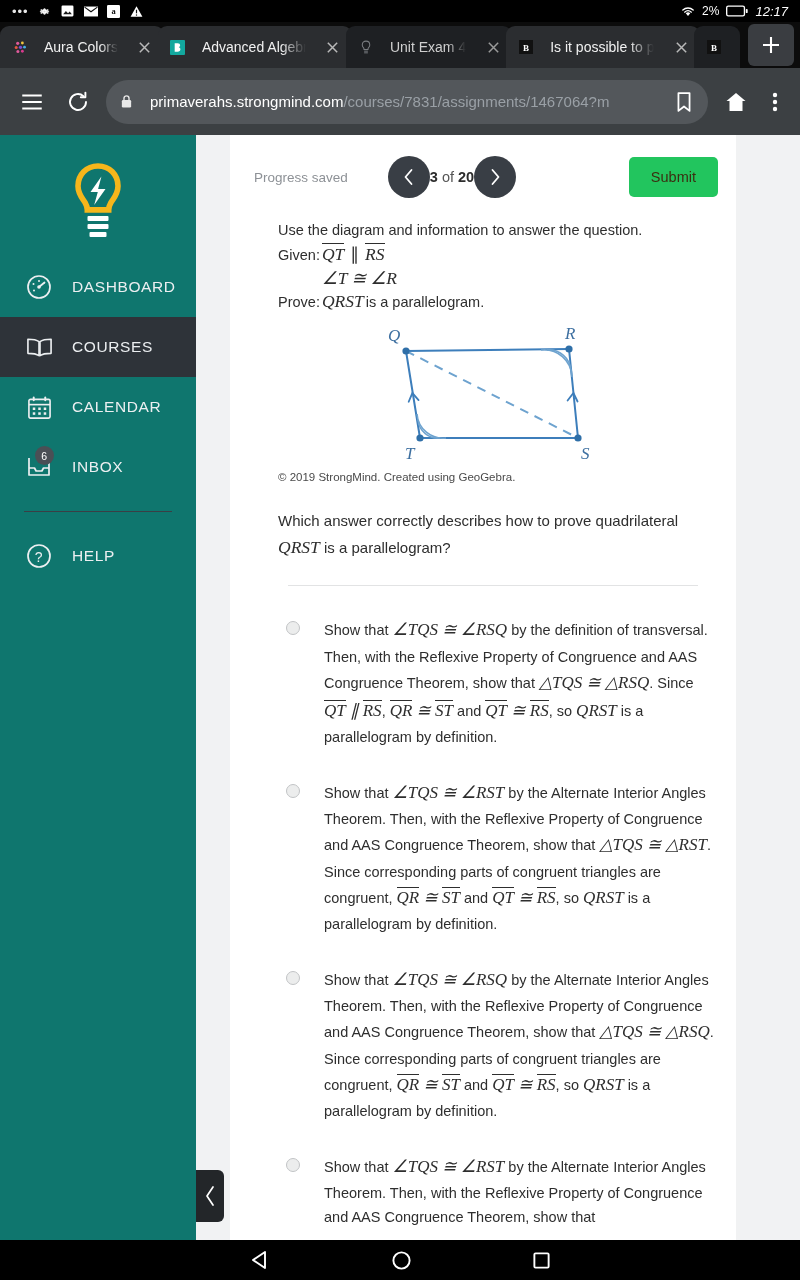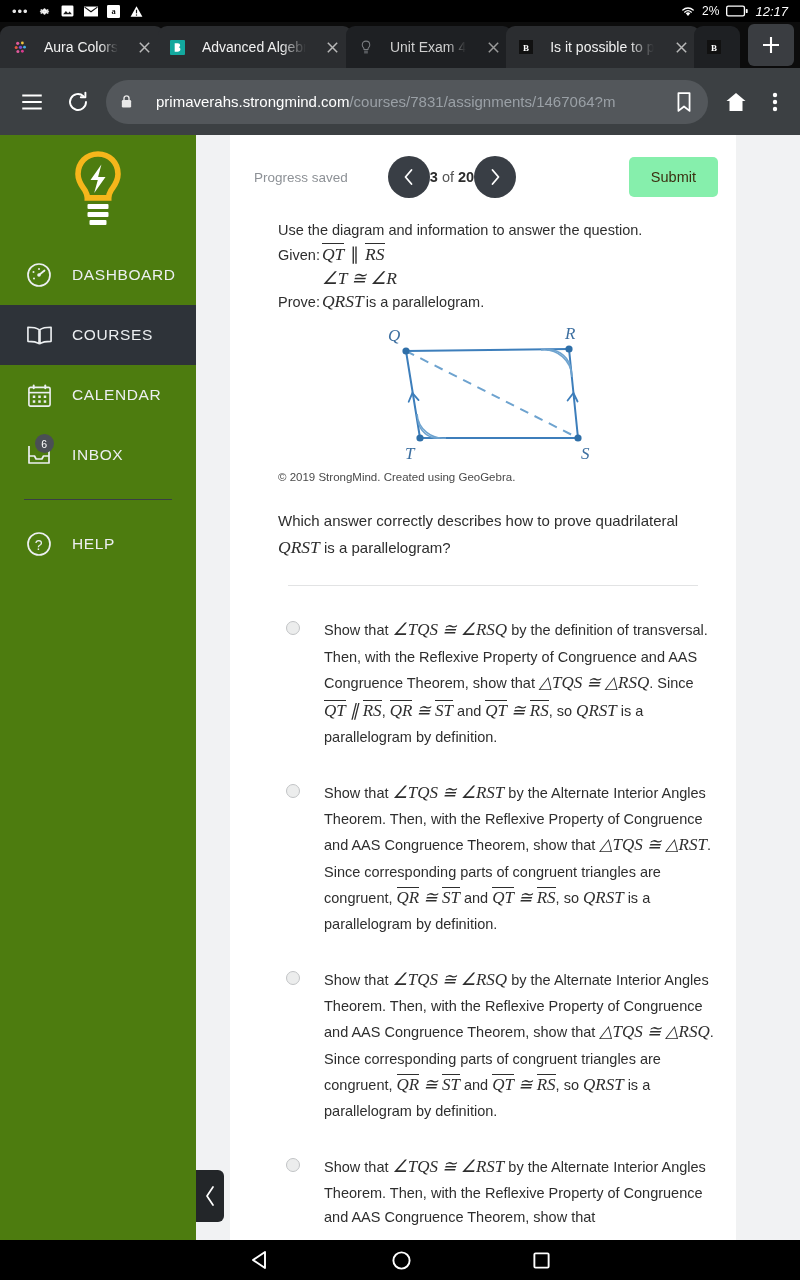--- a/index.html
+++ b/index.html
@@ -68,40 +68,40 @@
     background: #3c4043; display: flex; align-items: center;
     padding: 0 14px; gap: 10px;
   }
   .tb-btn {
     width: 36px; height: 36px; flex: 0 0 36px;
     display: flex; align-items: center; justify-content: center; color: #fff;
   }
   .tb-btn svg { display: block; }
   .urlbar {
     flex: 1; height: 44px; background: #53575b; border-radius: 22px;
-    display: flex; align-items: center; gap: 22px; padding: 0 14px; min-width: 0;
+    display: flex; align-items: center; gap: 16px; padding: 0 14px; min-width: 0;
   }
   .url-lock { flex: 0 0 14px; display: flex; align-items: center; color: #e8e8e8; }
   .url-text {
     flex: 1; min-width: 0; font-size: 15px; color: #9aa0a6;
     white-space: nowrap; overflow: hidden;
   }
   .url-text .host { color: #ffffff; }
   .url-bookmark { flex: 0 0 18px; display: flex; align-items: center; color: #fff; }
 
   
   .appbody {
     position: absolute; top: 135px; left: 0; width: 800px; height: 1105px;
     background: #f1f2f3; display: flex;
   }
 
   
   .sidebar {
-    width: 196px; flex: 0 0 196px; background: #4d7c0f;
-    padding-top: 0; position: relative;
+    width: 196px; flex: 0 0 196px; background: #0f766e;
+    padding-top: 12px; position: relative;
   }
   .brand { height: 110px; display: flex; align-items: center; justify-content: center; }
   .nav-item {
     height: 60px; display: flex; align-items: center; gap: 18px;
     padding-left: 24px; color: #eceff1; letter-spacing: .6px;
   }
   .nav-item.active { background: #2e3339; box-shadow: inset 3px 0 0 #2e3339; }
   .nav-ico { width: 30px; flex: 0 0 30px; display: flex; align-items: center; justify-content: center; position: relative; }
   .nav-ico svg { display: block; }
   .nav-label { font-size: 15.5px; }
@@ -135,21 +135,21 @@
   .progress-saved { font-size: 13.5px; color: #8d9196; flex: 0 0 auto; }
   .pager { display: flex; align-items: center; margin-left: 30px; }
   .pg-btn {
     width: 42px; height: 42px; border-radius: 50%; background: #393e45;
     display: flex; align-items: center; justify-content: center; color: #fff;
   }
   .pg-count { font-size: 14.5px; color: #2c2c2c; white-space: nowrap; }
   .pg-count b { font-weight: 700; }
   .pg-count span.of { color: #555; font-weight: 400; }
   .submit-btn {
-    margin-left: auto; background: #86efac; color: #3b2f10;
+    margin-left: auto; background: #22c55e; color: #3b2f10;
     font-size: 14.5px; border: none; border-radius: 5px;
     padding: 12px 22px; font-family: "Liberation Sans", sans-serif;
   }
 
   
   .qbody { padding: 0 28px 0 48px; }
   .qline { font-size: 14.5px; color: #2e2e2e; line-height: 1.55; }
   .mathy { font-family: "Liberation Serif", serif; font-style: italic; font-size: 17.5px; color: #2e2e2e; }
   .ovl { border-top: 1.3px solid #2e2e2e; padding-top: 1px; display: inline-block; line-height: 1.05; }
   .given-row { display: flex; align-items: baseline; gap: 2px; margin-top: 2px; }

